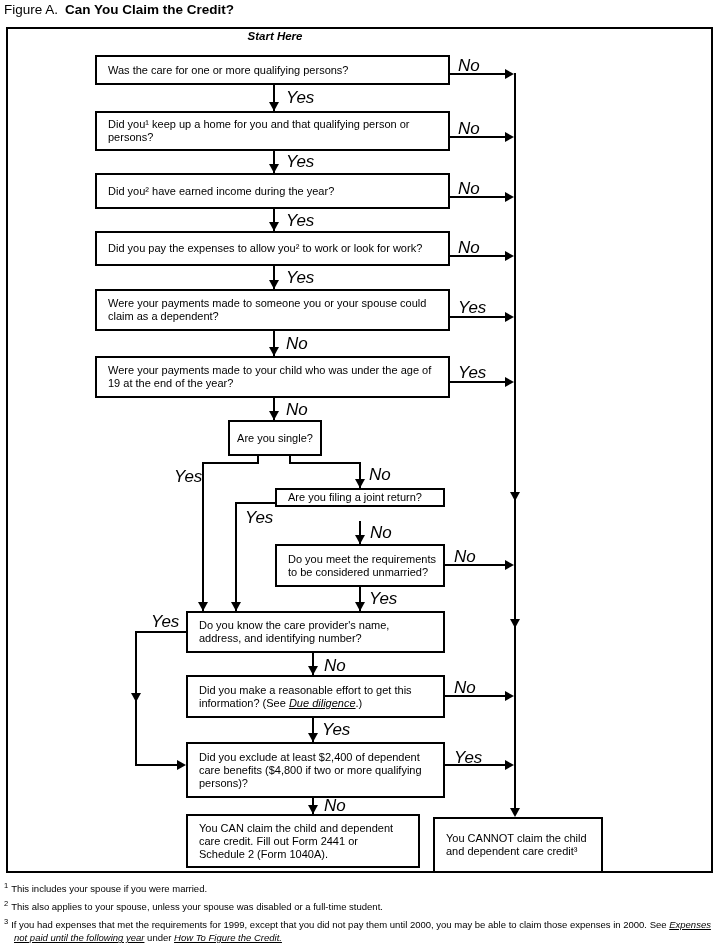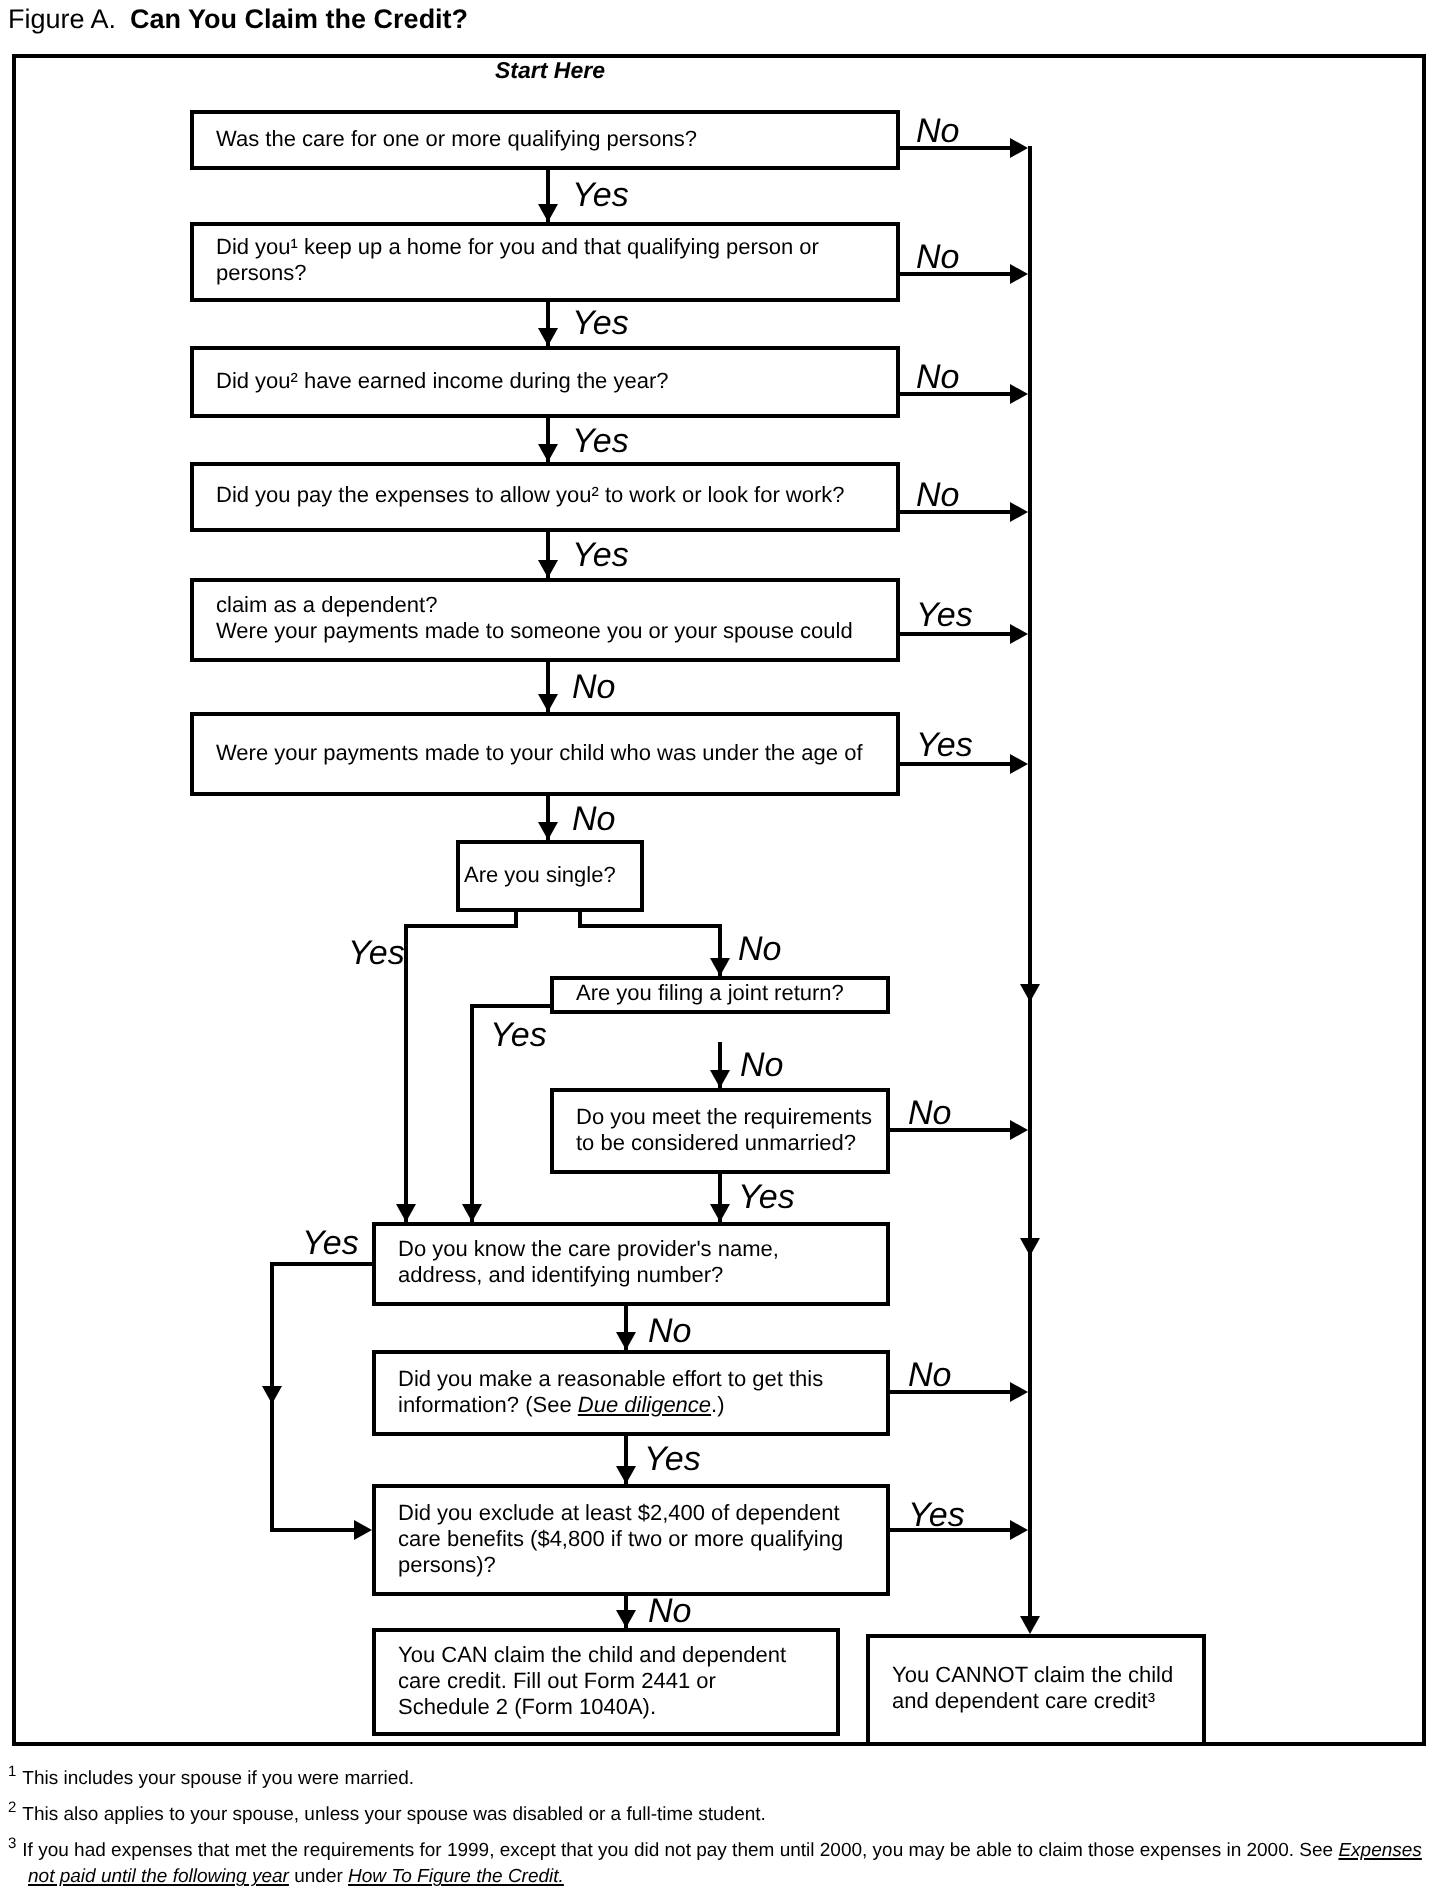--- a/index.html
+++ b/index.html
@@ -7,21 +7,21 @@
         font-family:"Liberation Sans","DejaVu Sans",sans-serif;overflow:hidden;}
   .title{position:absolute;left:4px;top:2px;font-size:13.5px;white-space:nowrap;}
   .title .b{font-weight:bold;margin-left:7px;}
   .frame{position:absolute;left:6px;top:27px;width:703px;height:842px;border:2px solid #000;background:#fff;}
   .start{position:absolute;left:210px;top:30px;width:130px;text-align:center;
          font-size:11.5px;font-weight:bold;font-style:italic;}
   .box{position:absolute;border:2px solid #000;background:#fff;box-sizing:border-box;
        display:flex;flex-direction:column;justify-content:center;
        padding:2px 8px 2px 11px;font-size:11px;line-height:13px;}
   .box .ln{white-space:nowrap;}
-  .box.center{align-items:flex-start;padding:2px;}
+  .box.center{align-items:center;padding:2px;}
   .lab{position:absolute;font-style:italic;font-size:17px;white-space:nowrap;}
   .h{position:absolute;height:2px;background:#000;}
   .v{position:absolute;width:2px;background:#000;}
   .ad{position:absolute;width:0;height:0;border-left:5px solid transparent;
       border-right:5px solid transparent;border-top:9px solid #000;}
   .ar{position:absolute;width:0;height:0;border-top:5px solid transparent;
       border-bottom:5px solid transparent;border-left:9px solid #000;}
   .it{font-style:italic;text-decoration:underline;}
   .fn{position:absolute;left:4px;width:708px;font-size:9.5px;line-height:13px;
       padding-left:10px;text-indent:-10px;box-sizing:border-box;}
@@ -52,26 +52,27 @@
 
   <div class="box" style="left:95px;top:173px;width:355px;height:36px">
     <div class="ln">Did you² have earned income during the year?</div>
   </div>
 
   <div class="box" style="left:95px;top:231px;width:355px;height:35px">
     <div class="ln">Did you pay the expenses to allow you² to work or look for work?</div>
   </div>
 
   <div class="box" style="left:95px;top:289px;width:355px;height:42px">
+    <div class="ln">Were your payments made to someone you or your spouse could</div>
     <div class="ln">claim as a dependent?</div>
-    <div class="ln">Were your payments made to someone you or your spouse could</div>
   </div>
 
   <div class="box" style="left:95px;top:356px;width:355px;height:42px">
     <div class="ln">Were your payments made to your child who was under the age of</div>
+    <div class="ln">19 at the end of the year?</div>
   </div>
 
   <div class="box center" style="left:228px;top:420px;width:94px;height:36px">
     <div class="ln">Are you single?</div>
   </div>
 
   <div class="box" style="left:275px;top:488px;width:170px;height:19px">
     <div class="ln">Are you filing a joint return?</div>
   </div>
 

